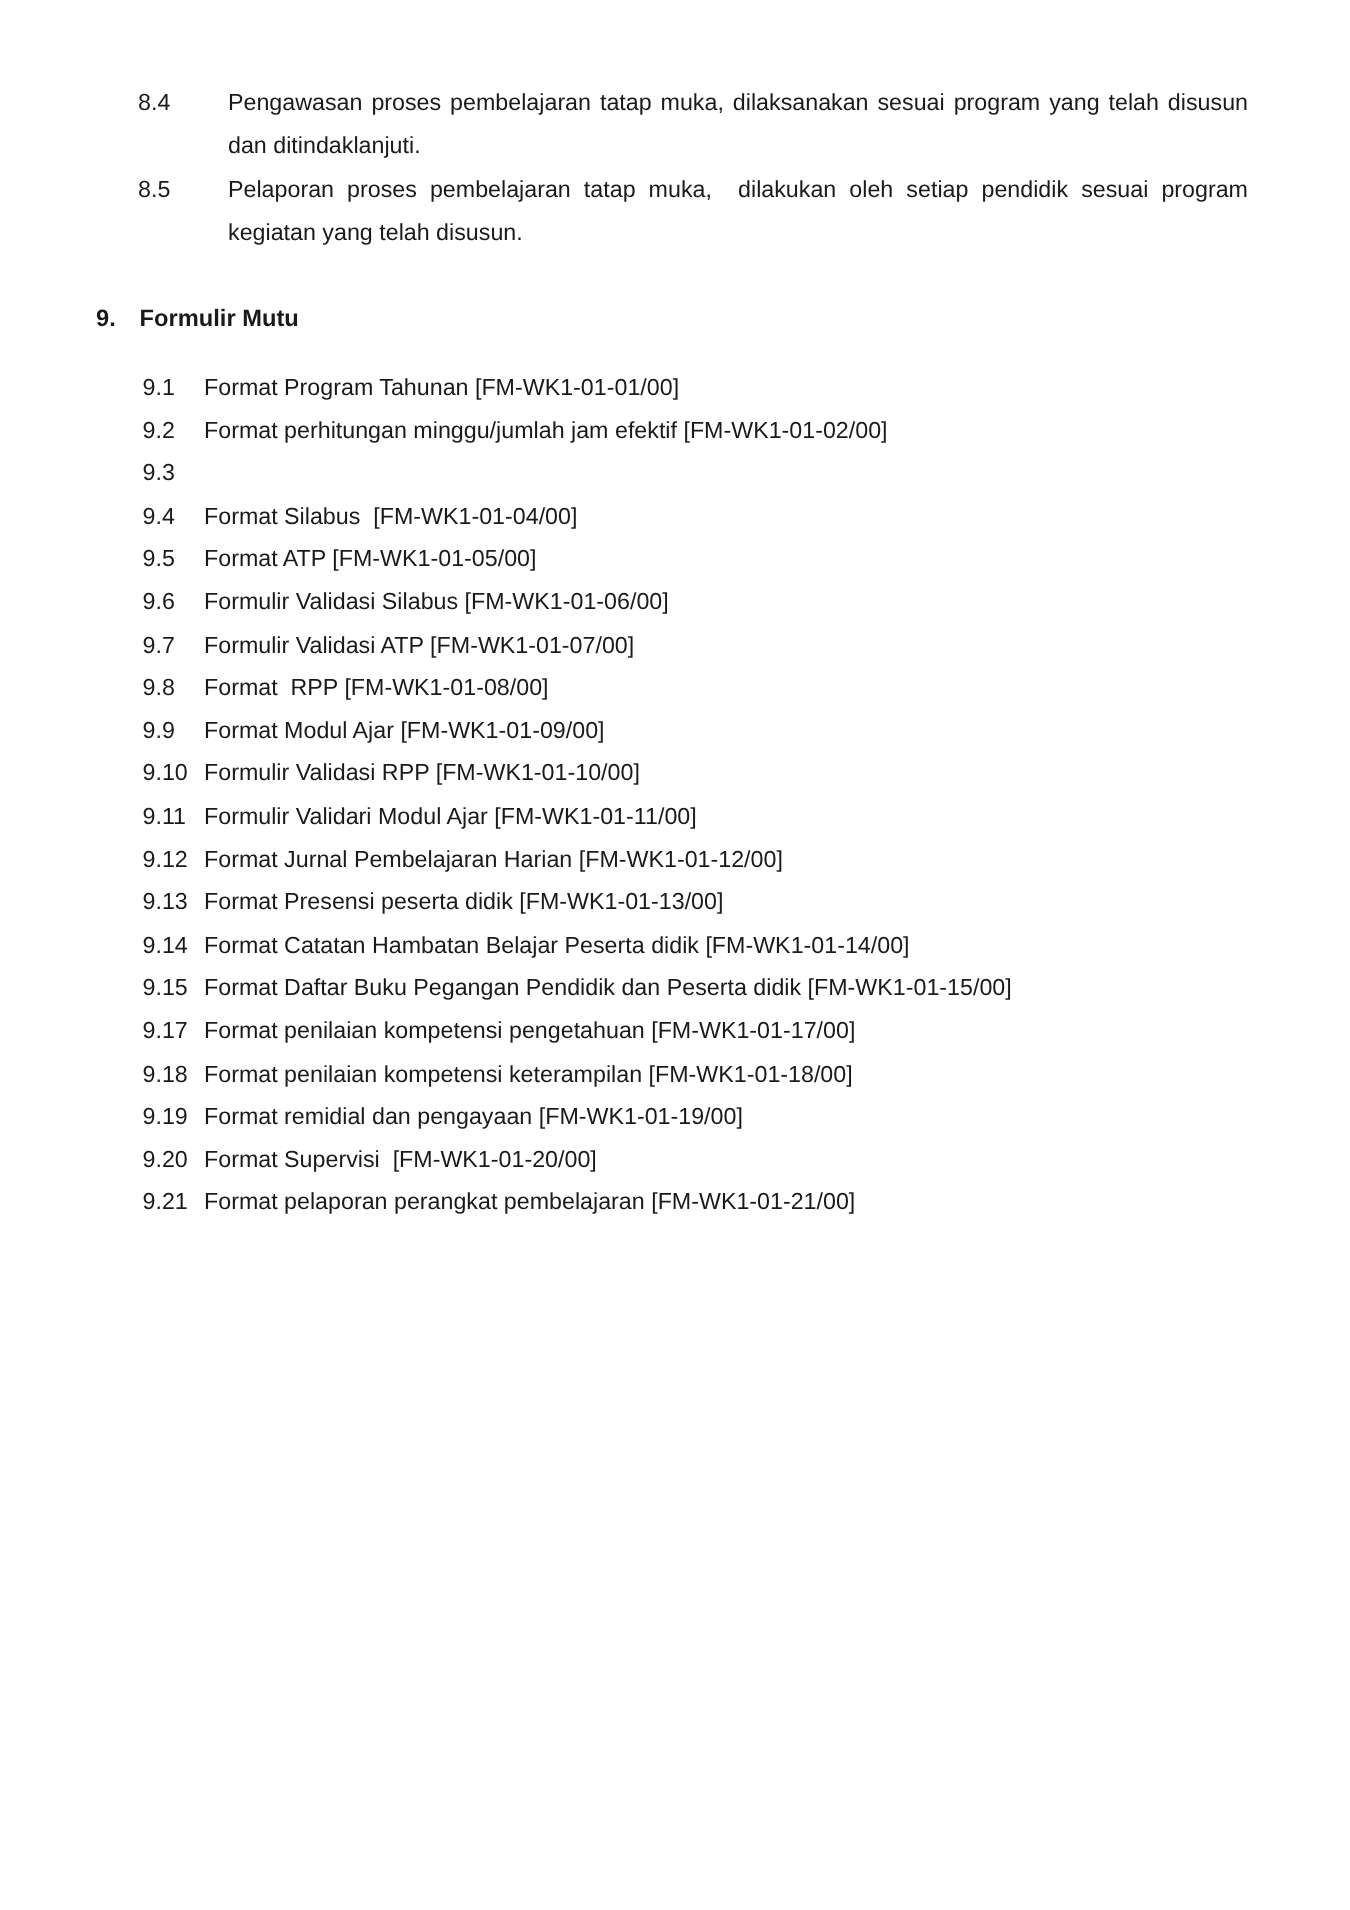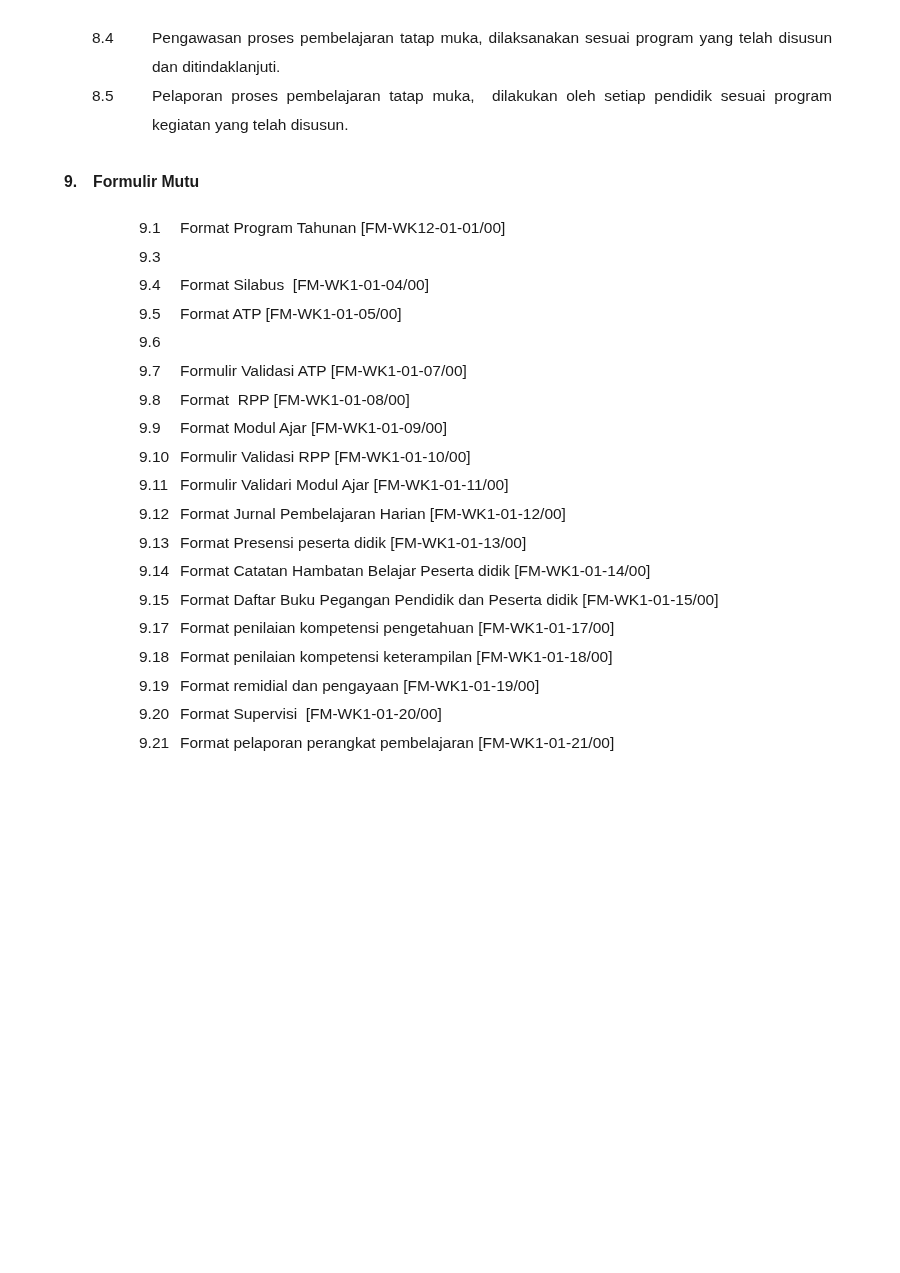--- a/index.html
+++ b/index.html
@@ -7,21 +7,21 @@
   body {
     width:900px; height:1273px;
     font-family:"Liberation Sans", sans-serif;
     color:#1a1a1a;
     overflow:hidden;
   }
   .page {
     position:relative;
     width:900px; height:931px;
     background:#ffffff;
-    padding-top:23px;
+    padding-top:54px;
   }
   
   .para-row {
     display:flex;
     padding-left:92px;
     font-size:15.5px;
     line-height:29px;
   }
   .para-num { flex:0 0 44px; }
   .para-text {
@@ -41,21 +41,20 @@
   }
   .section-heading .h-num { flex:0 0 29px; }
   
   .form-list { margin-top:18px; }
   .item-row {
     display:flex;
     padding-left:95px;
     font-size:15.5px;
     line-height:28.6px;
     height:28.6px;
-    margin-left:44px;
   }
   .item-num { flex:0 0 41px; }
   .item-text { white-space:pre-wrap; }
 </style>
 </head>
 <body>
 
 <div class="page">
 
   <div class="para-row">
@@ -69,35 +68,40 @@
   </div>
 
   <div class="section-heading">
     <span class="h-num">9.</span>
     <span class="h-title">Formulir Mutu</span>
   </div>
 
   <div class="form-list">
     <div class="item-row">
         <span class="item-num">9.1</span>
-        <span class="item-text">Format Program Tahunan [FM-WK12-01-01/00]</span>
+        <span class="item-text">Format Program Tahunan [FM-WK1-01-01/00]</span>
+      </div>
+    <div class="item-row">
+        <span class="item-num">9.2</span>
+        <span class="item-text">Format perhitungan minggu/jumlah jam efektif [FM-WK1-01-02/00]</span>
       </div>
     <div class="item-row">
         <span class="item-num">9.3</span>
       </div>
     <div class="item-row">
         <span class="item-num">9.4</span>
         <span class="item-text">Format Silabus  [FM-WK1-01-04/00]</span>
       </div>
     <div class="item-row">
         <span class="item-num">9.5</span>
         <span class="item-text">Format ATP [FM-WK1-01-05/00]</span>
       </div>
     <div class="item-row">
         <span class="item-num">9.6</span>
+        <span class="item-text">Formulir Validasi Silabus [FM-WK1-01-06/00]</span>
       </div>
     <div class="item-row">
         <span class="item-num">9.7</span>
         <span class="item-text">Formulir Validasi ATP [FM-WK1-01-07/00]</span>
       </div>
     <div class="item-row">
         <span class="item-num">9.8</span>
         <span class="item-text">Format  RPP [FM-WK1-01-08/00]</span>
       </div>
     <div class="item-row">

